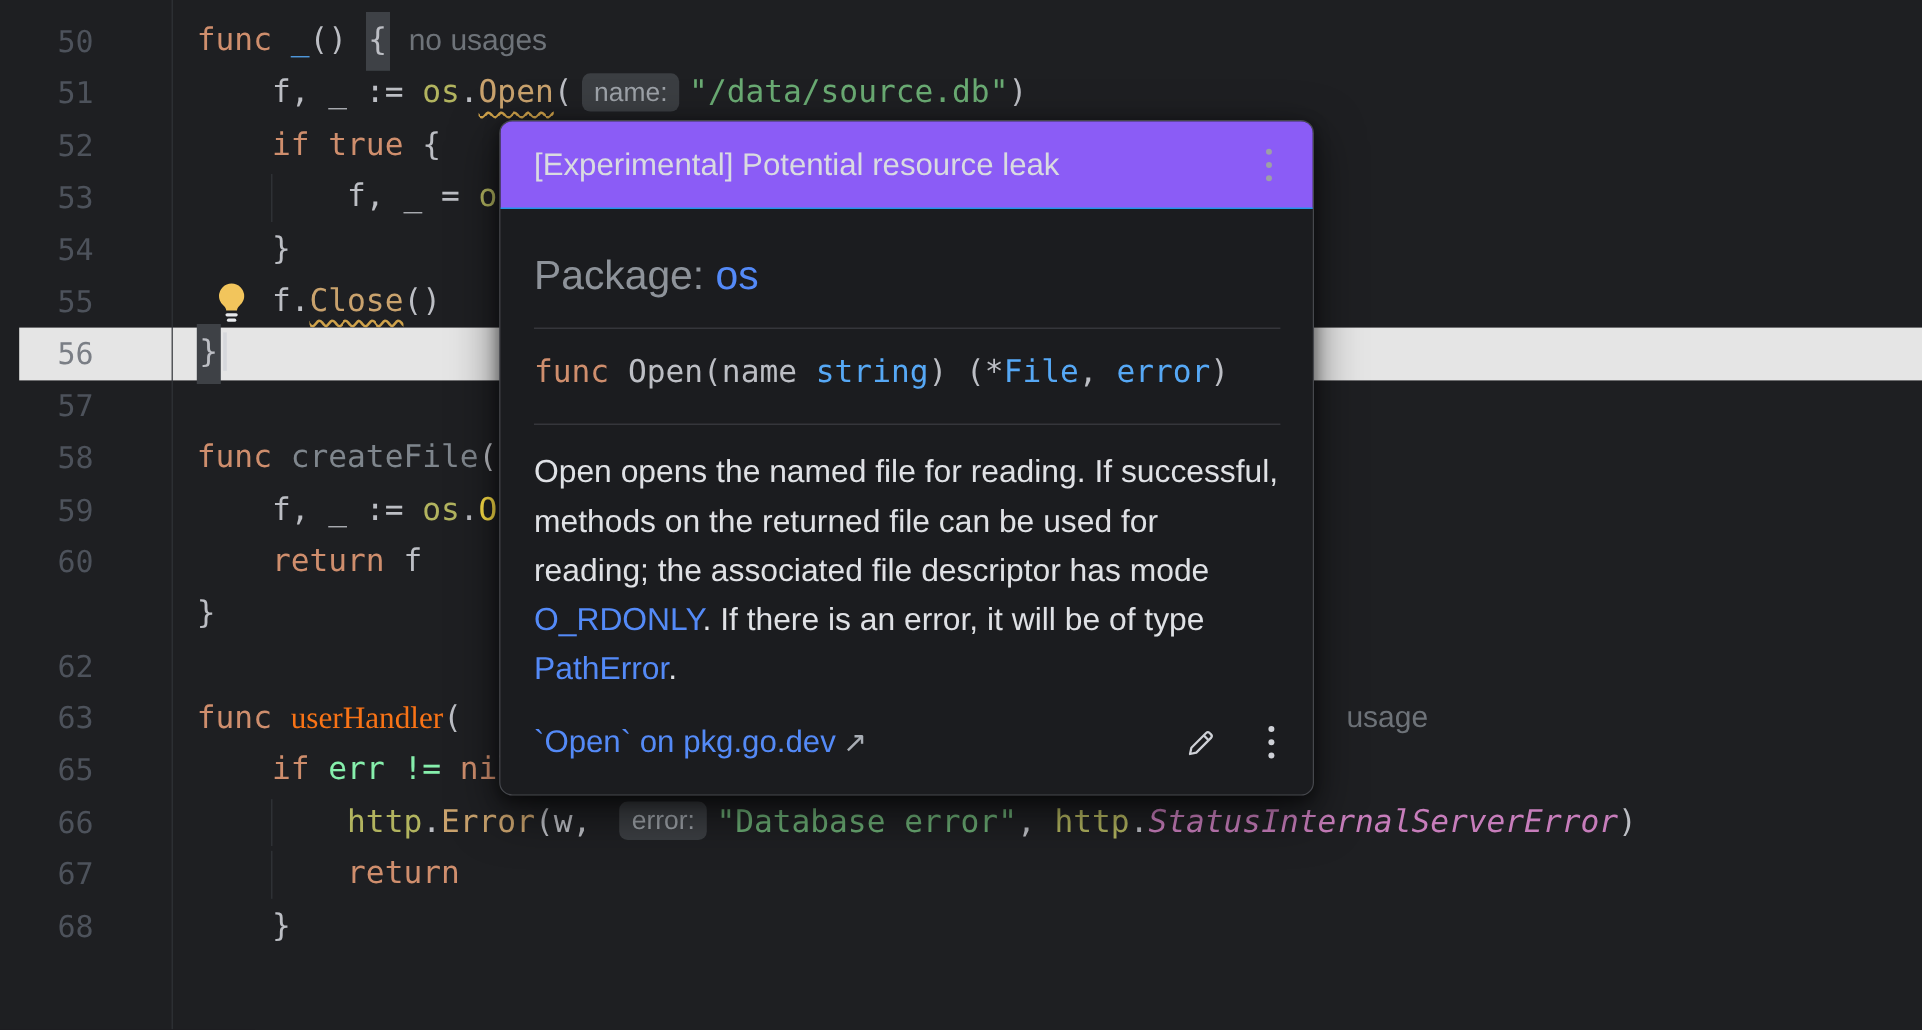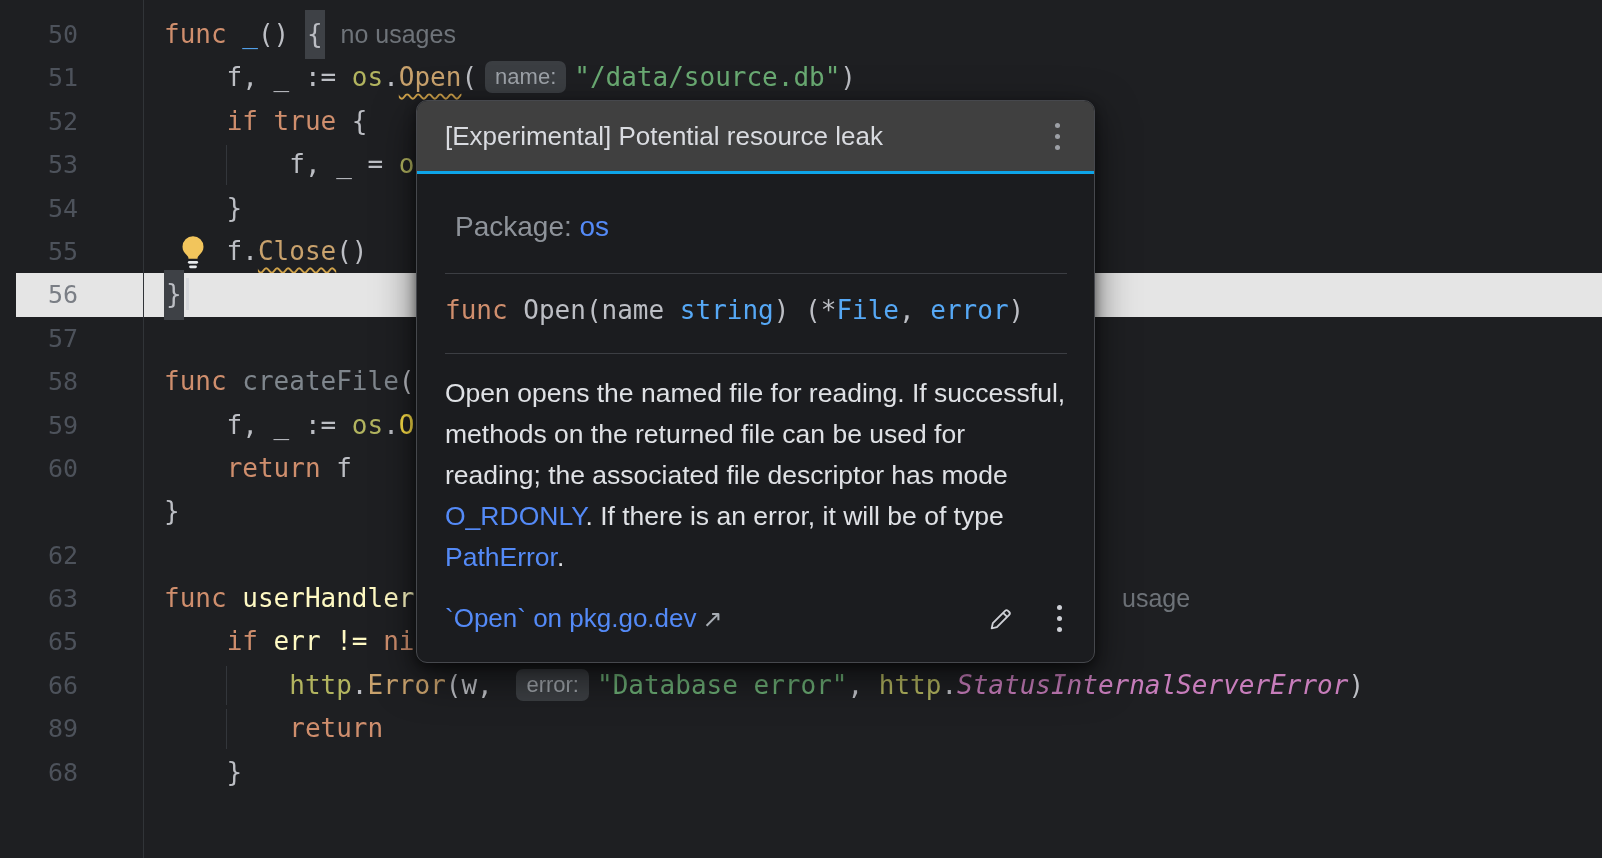--- a/index.html
+++ b/index.html
@@ -38,29 +38,29 @@
   .ed-icon { position:absolute; }
   
   .popup {
     position:absolute; left:416px; top:100px; width:679px; height:563px;
     background:#1B1C1F; border:1px solid #46484D; border-radius:11px;
     box-sizing:border-box; z-index:10;
     box-shadow:0 14px 40px rgba(0,0,0,0.55), 0 4px 12px rgba(0,0,0,0.45);
     overflow:hidden;
   }
   .popup-header {
-    position:absolute; left:0; top:0; right:0; height:73px; background:#404040;
-    border-bottom:3px solid #0ea5e9; display:flex; align-items:center;
+    position:absolute; left:0; top:0; right:0; height:73px; background:#8b5cf6;
+    border-bottom:1px solid #0ea5e9; display:flex; align-items:center;
     padding:0 30px 0 28px; box-sizing:border-box;
   }
   .popup-title { font-size:26px; color:#D9DBE0; flex:1 1 auto; }
   .kebab { display:inline-flex; flex-direction:column; gap:6px; padding:4px; cursor:pointer; }
   .kebab i { width:5px; height:5px; border-radius:50%; background:#9DA0A6; }
   .popup-body { position:absolute; left:0; top:74px; right:0; bottom:0; }
-  .pkg-row { position:absolute; left:38px; top:36px; font-size:28px; color:#8E939A; }
+  .pkg-row { position:absolute; left:28px; top:36px; font-size:34px; color:#8E939A; }
   .pkg-link { color:#548AF7; cursor:pointer; }
   .pdivider { position:absolute; left:28px; right:27px; height:1px; background:#3C3E43; }
   .signature { position:absolute; left:28px; top:120px; font-family:"DejaVu Sans Mono", monospace; font-size:26px; white-space:pre; }
   .doc { position:absolute; left:28px; top:198px; width:622px; font-size:26.5px; line-height:41px; color:#DFE1E5; }
   .doclink { color:#548AF7; cursor:pointer; }
   .popup-footer { position:absolute; left:28px; right:28px; top:426px; display:flex; align-items:center; }
   .ext-link { font-size:26px; color:#548AF7; cursor:pointer; }
   .arrow { color:#A8ADB4; font-size:24px; margin-left:6px; }
   .pencil { margin-left:auto; display:inline-flex; cursor:pointer; }
   .kebab2 { margin-left:38px; }
@@ -123,34 +123,34 @@
       </div>
       <div class="row">
         <div class="code"><span style="color: rgb(188, 190, 196);">}</span></div>
       </div>
       <div class="row">
         <div class="gutter">62</div>
         <div class="code"></div>
       </div>
       <div class="row">
         <div class="gutter">63</div>
-        <div class="code"><span style="color: rgb(207, 142, 109);">func </span><span style="color: #fef9c3;">userHandler</span><span style="color: rgb(188, 190, 196);">(</span></div>
+        <div class="code"><span style="color: rgb(207, 142, 109);">func </span><span style="color: #f97316; font-family: Liberation Serif, serif;">userHandler</span><span style="color: rgb(188, 190, 196);">(</span></div>
         <div class="frag" style="left: 1106px;"><span class="ghost" style="margin-left: 0px;">usage</span></div>
       </div>
       <div class="row">
         <div class="gutter">65</div>
-        <div class="code"><span style="color: rgb(188, 190, 196);">    </span><span style="color: rgb(207, 142, 109);">if </span><span style="color: #fef9c3;">err != </span><span style="color: rgb(207, 142, 109);">nil</span><span style="color: rgb(188, 190, 196);"> {</span></div>
+        <div class="code"><span style="color: rgb(188, 190, 196);">    </span><span style="color: rgb(207, 142, 109);">if </span><span style="color: #86efac;">err != </span><span style="color: rgb(207, 142, 109);">nil</span><span style="color: rgb(188, 190, 196);"> {</span></div>
       </div>
       <div class="row">
         <div class="gutter">66</div>
         <div class="guide" style="left: 210px;"></div>
         <div class="code"><span style="color: rgb(188, 190, 196);">        </span><span style="color: rgb(178, 180, 95);">http</span><span style="color: rgb(188, 190, 196);">.</span><span style="color: rgb(201, 162, 109);">Error</span><span style="color: rgb(188, 190, 196);">(w, </span><span class="inlay">error:</span><span style="color: rgb(106, 171, 115);">"Database error"</span><span style="color: rgb(188, 190, 196);">, </span><span style="color: rgb(178, 180, 95);">http</span><span style="color: rgb(188, 190, 196);">.</span><span style="color: rgb(199, 125, 187); font-style: italic;">StatusInternalServerError</span><span style="color: rgb(188, 190, 196);">)</span></div>
       </div>
       <div class="row">
-        <div class="gutter">89</div>
+        <div class="gutter">67</div>
         <div class="guide" style="left: 210px;"></div>
         <div class="code"><span style="color: rgb(188, 190, 196);">        </span><span style="color: rgb(207, 142, 109);">return</span></div>
       </div>
       <div class="row">
         <div class="gutter">68</div>
         <div class="code"><span style="color: rgb(188, 190, 196);">    }</span></div>
       </div>
     </div>
   <div class="gutter-sep"></div>
 

